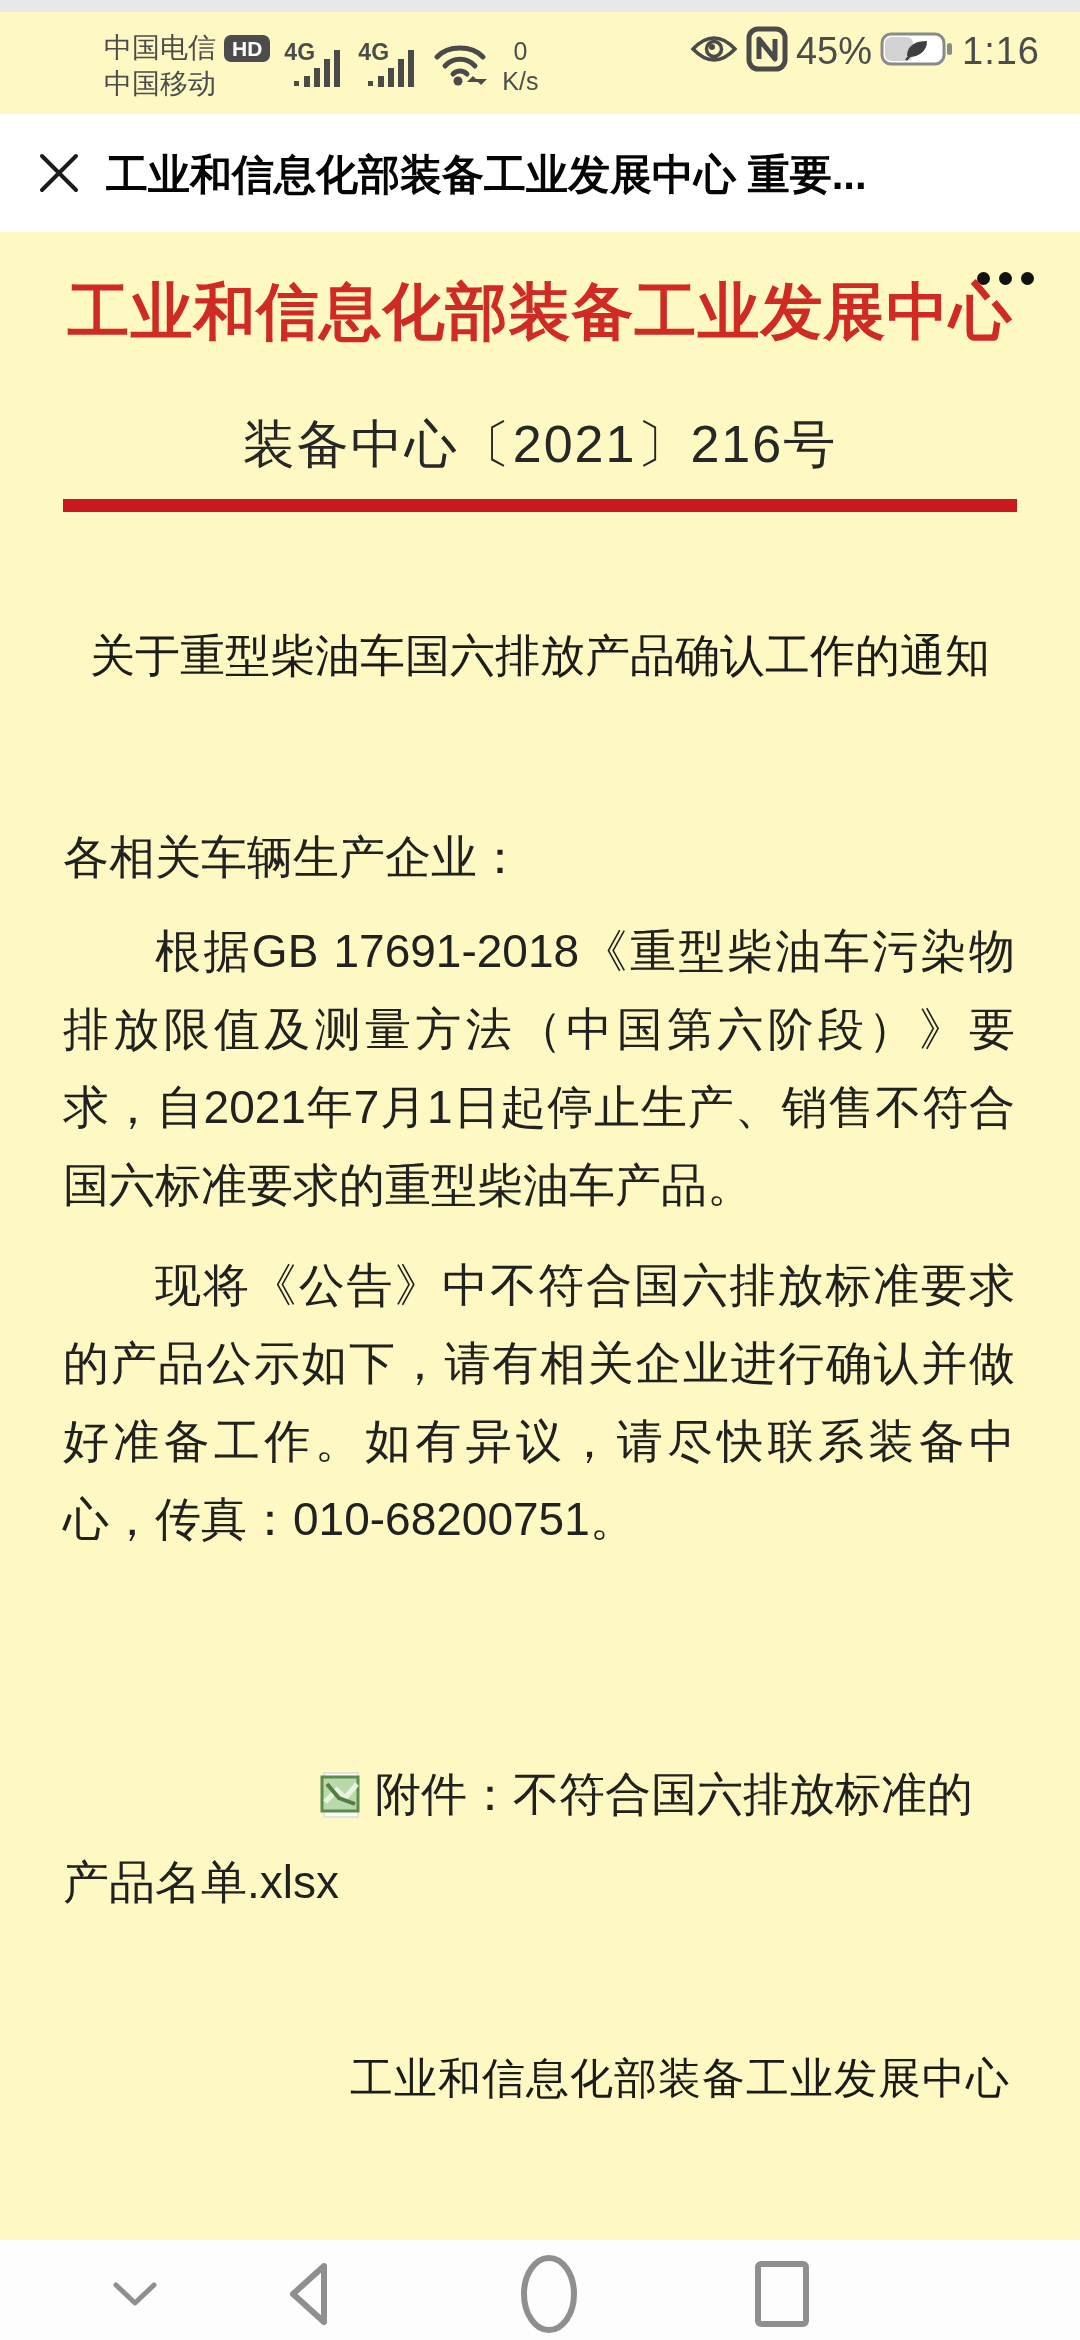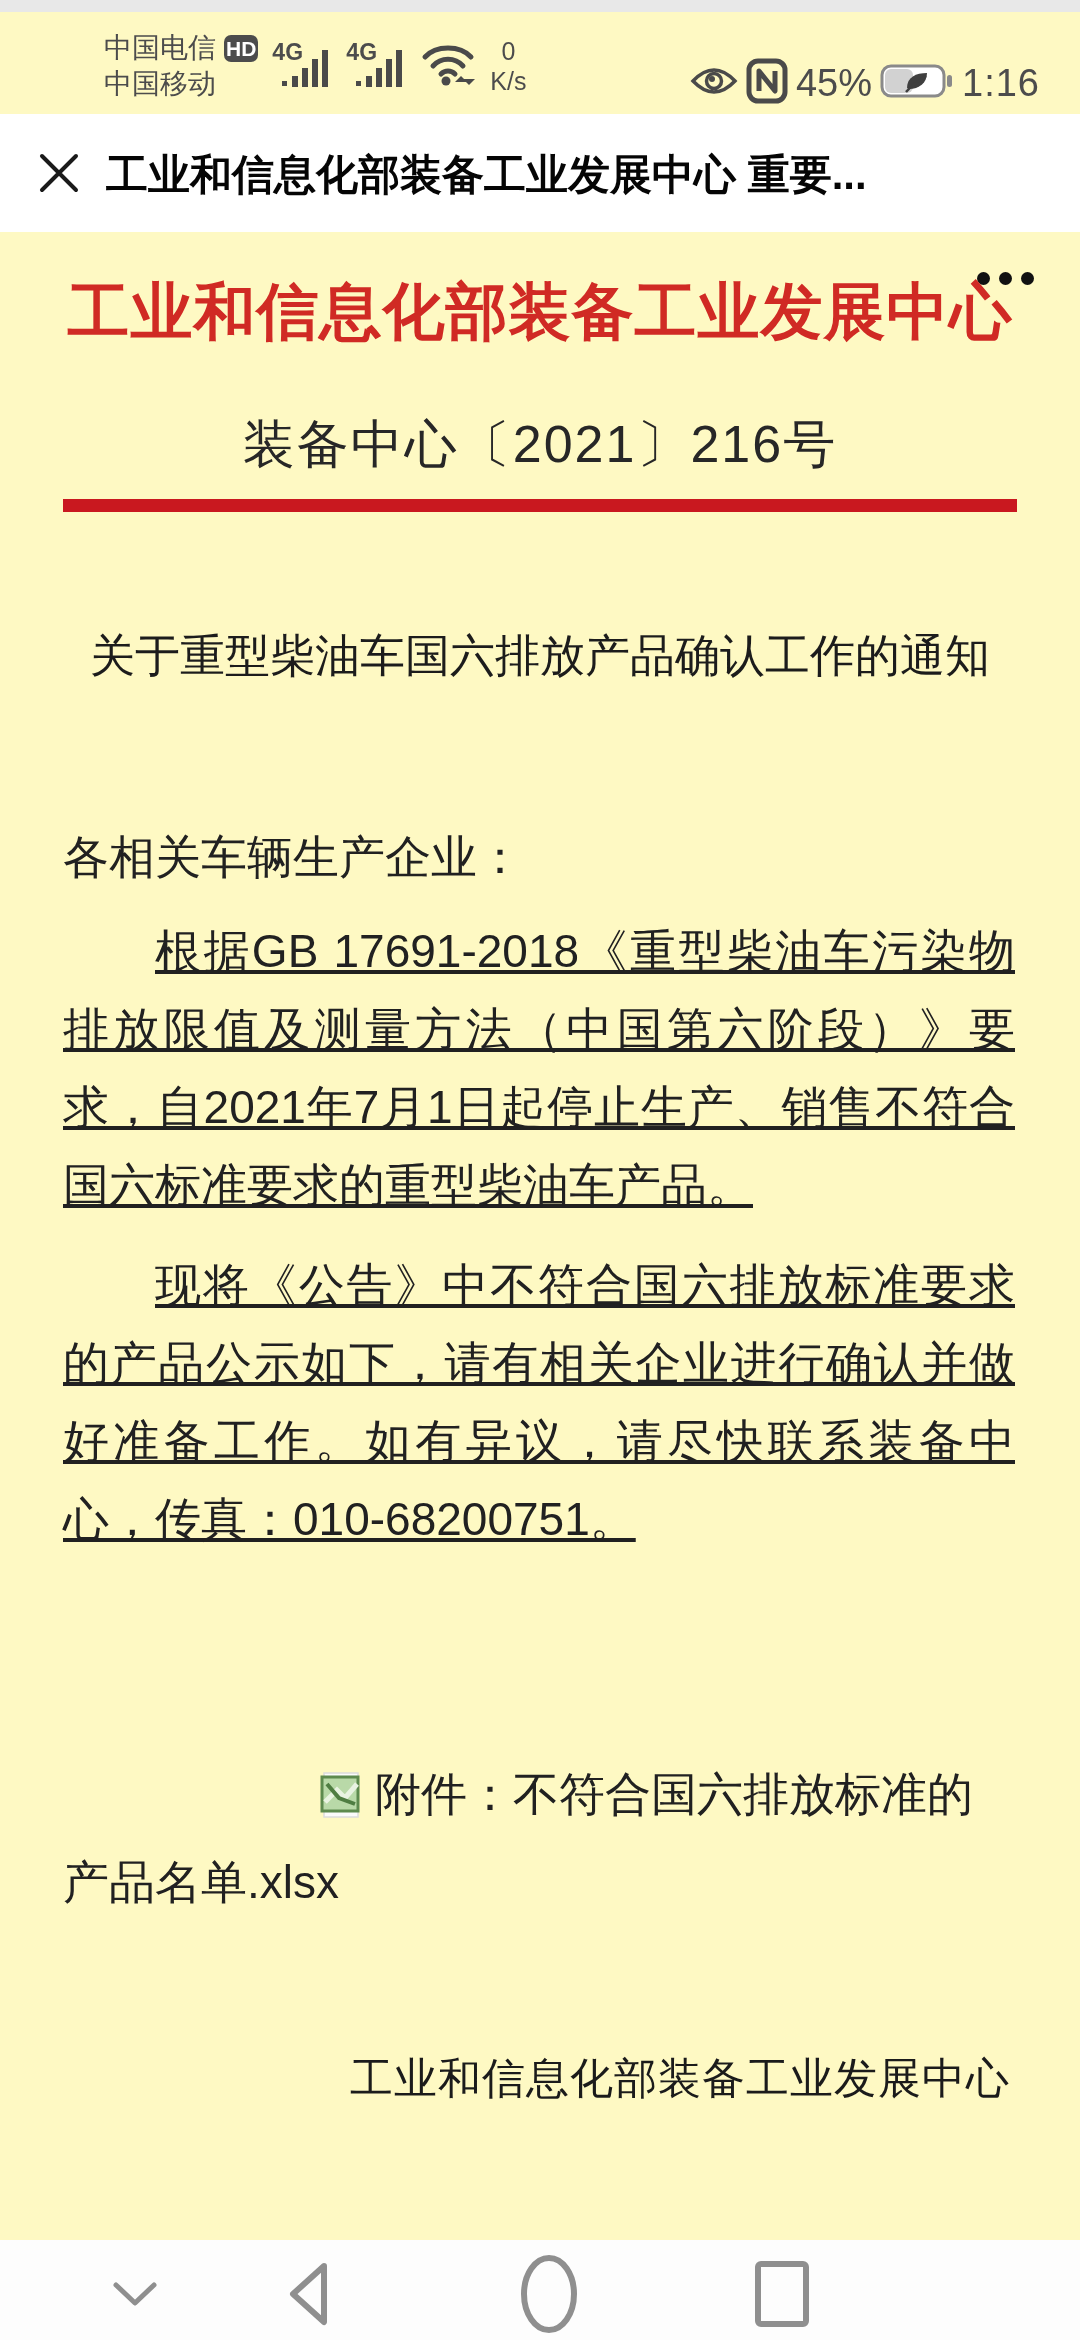--- a/index.html
+++ b/index.html
@@ -8,46 +8,46 @@
   .screen {
     position:relative; width:1080px; height:2340px; background:#fef9c3;
     overflow:hidden; margin:12px auto;
   }
   
   .status-bar { position:absolute; top:6px; left:0; right:0; height:96px; color:#4c4c4c; }
   .sb-left { position:absolute; left:104px; top:12px; display:flex; align-items:center; gap:14px; }
   .carriers { display:flex; flex-direction:column; line-height:36px; font-size:28px; }
   .carrier-row { display:flex; align-items:center; gap:8px; white-space:nowrap; }
   .hd-badge { display:inline-block; background:#4c4c4c; color:#fff; font-size:21px; font-weight:700;
-              line-height:27px; padding:0 2px; border-radius:7px; }
+              line-height:27px; padding:0 8px; border-radius:7px; }
   .sim { position:relative; width:60px; height:58px; }
   .sim-label { position:absolute; left:0; top:2px; font-size:23px; font-weight:700; }
   .sim-bars { position:absolute; right:0; bottom:4px; }
   .speed { display:flex; flex-direction:column; align-items:center; font-size:25px; line-height:30px; }
-  .sb-right { position:absolute; right:40px; top:40px; display:flex; align-items:center; gap:8px; }
+  .sb-right { position:absolute; right:40px; top:8px; display:flex; align-items:center; gap:8px; }
   .battery-pct { font-size:38px; }
   .clock { font-size:38px; letter-spacing:1px; }
   
   .title-bar { position:absolute; top:102px; left:0; right:0; height:118px; background:#fff;padding-left:36px; }
   .close-btn { position:absolute; left:34px; top:34px; width:50px; height:50px; }
   .tb-title { position:absolute; left:106px; top:33px; width:830px; font-size:42px; font-weight:600;
               color:#050505; white-space:nowrap; overflow:hidden; }
   .menu-btn { position:absolute; right:46px; top:158px; display:flex; gap:9px; }
   .menu-btn i { width:13px; height:13px; background:#111; border-radius:50%; display:block; }
   
   .letterhead { position:absolute; top:258px; left:0; right:0; text-align:center;
                 font-size:62px; font-weight:900; letter-spacing:1px; }
   .doc-number { position:absolute; top:398px; left:0; right:0; text-align:center;
                 font-size:52px; color:#272727; letter-spacing:2px; }
   .red-rule { position:absolute; top:487px; left:63px; width:954px; height:13px; }
   .doc-title { position:absolute; top:614px; left:0; right:0; text-align:center;
                font-size:45px; color:#1c1c1c; }
   .doc-body { position:absolute; top:806px; left:63px; width:952px; font-size:46px;
               line-height:78px; color:#212121; text-align:justify; }
-  .doc-body p.indent { text-indent:92px;text-decoration:underline; }
+  .doc-body p.indent { text-indent:92px; }
   .doc-body p.p1 { margin-top:16px; }
   .doc-body p.p2 { margin-top:22px; }
   .attachment { position:absolute; top:1742px; left:63px; width:952px; font-size:46px;
                 line-height:80px; color:#212121; text-indent:128px; }
   .attach-icon { display:inline-block; vertical-align:-8px; margin-right:14px; }
   .signature { position:absolute; top:2038px; left:63px; width:947px; text-align:right;
                font-size:43px; color:#1b1b1b; letter-spacing:1px; }
   .doc-date { position:absolute; top:2148px; left:63px; width:947px; text-align:right;
               font-size:44px; color:#1b1b1b; letter-spacing:1px; }
   

